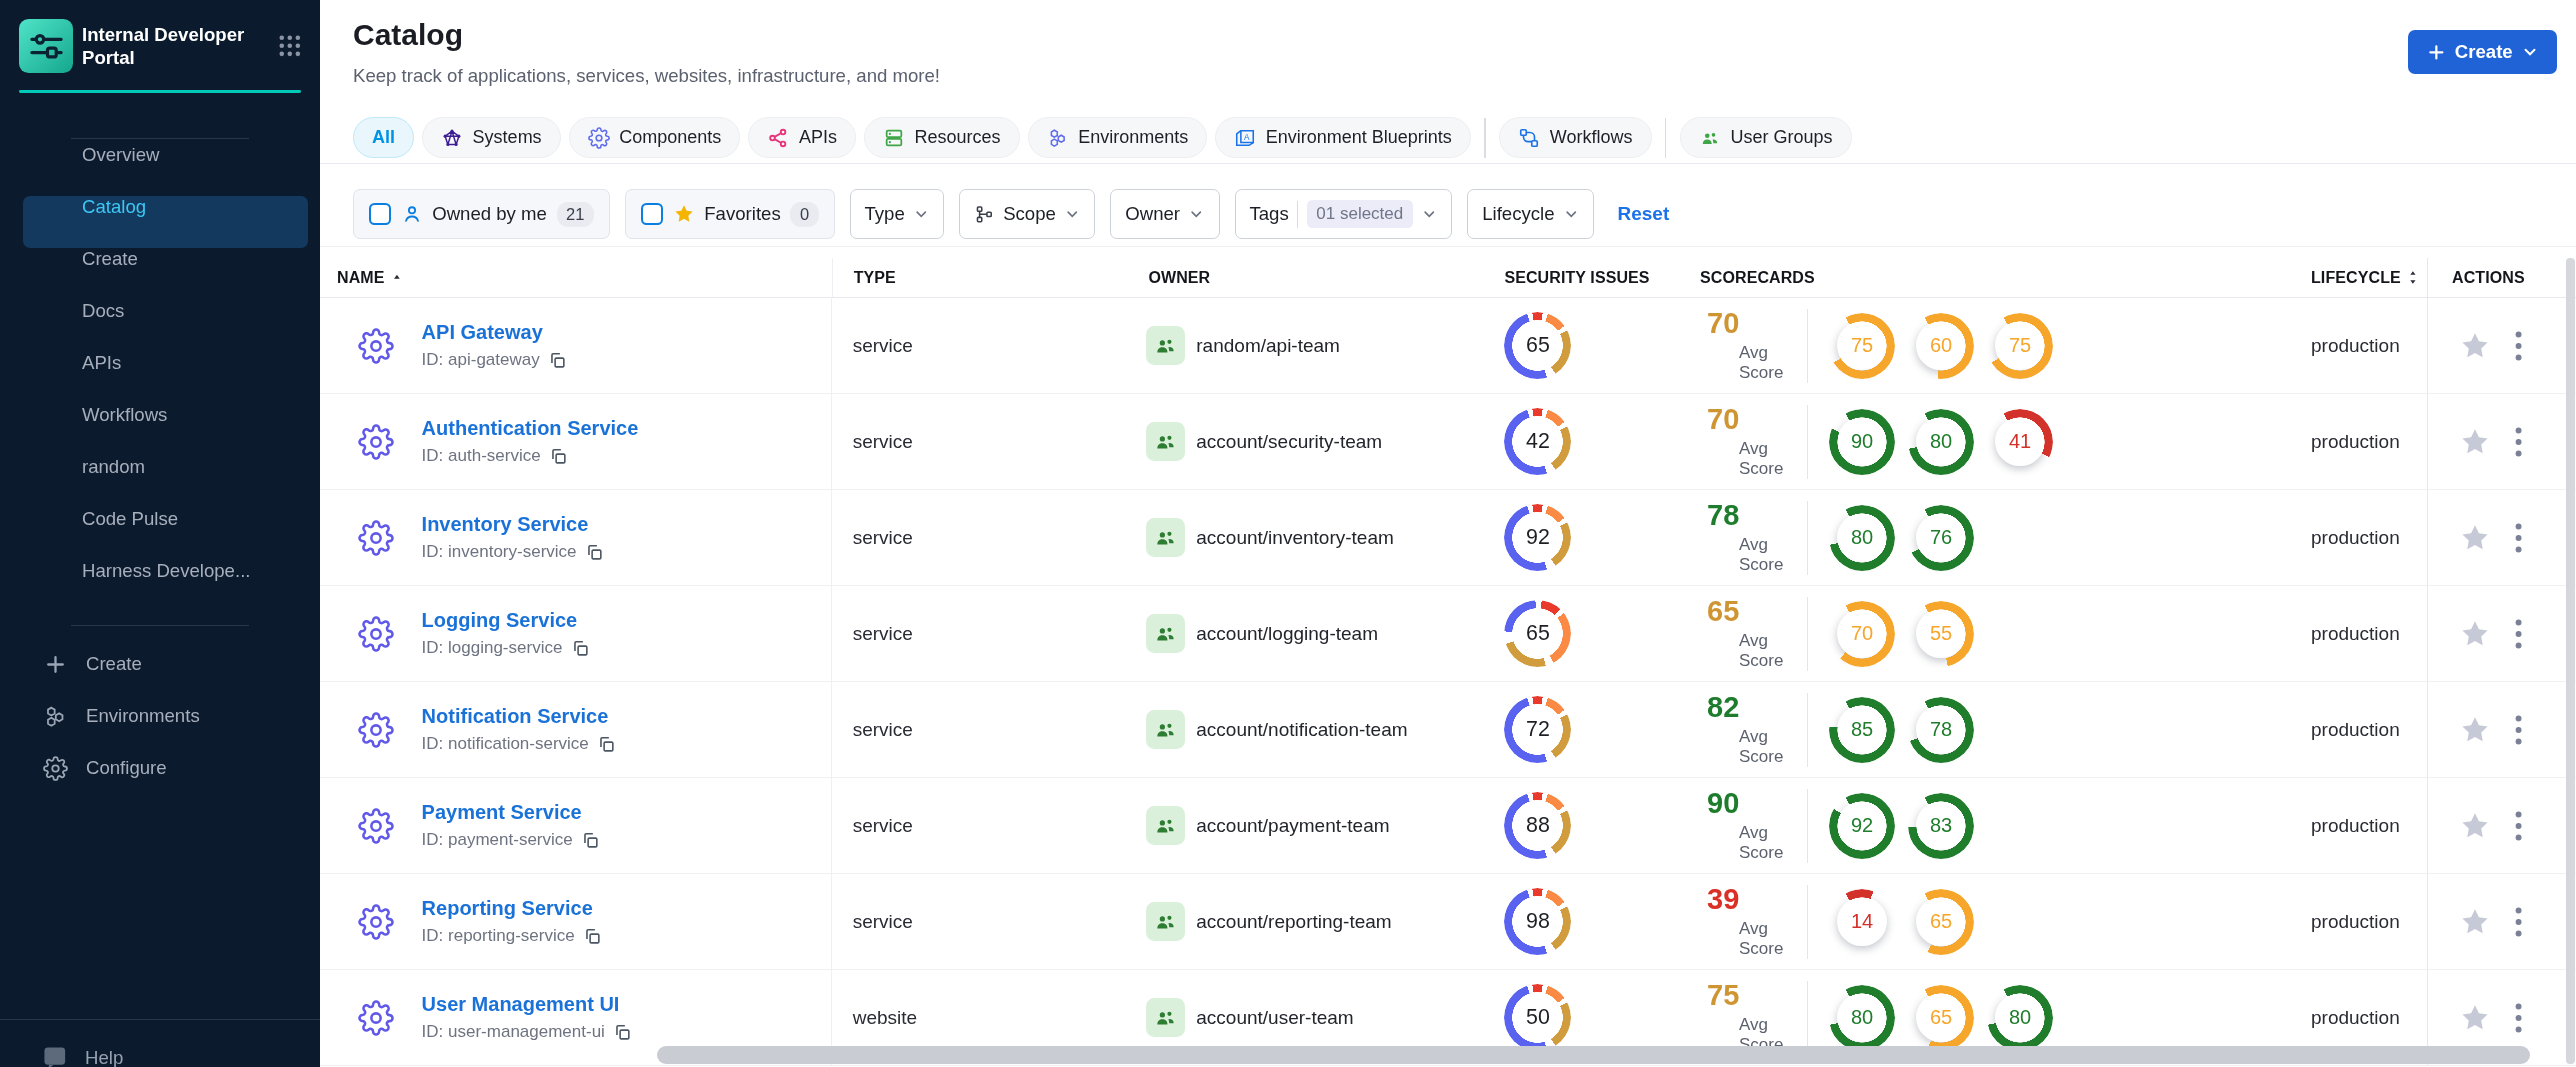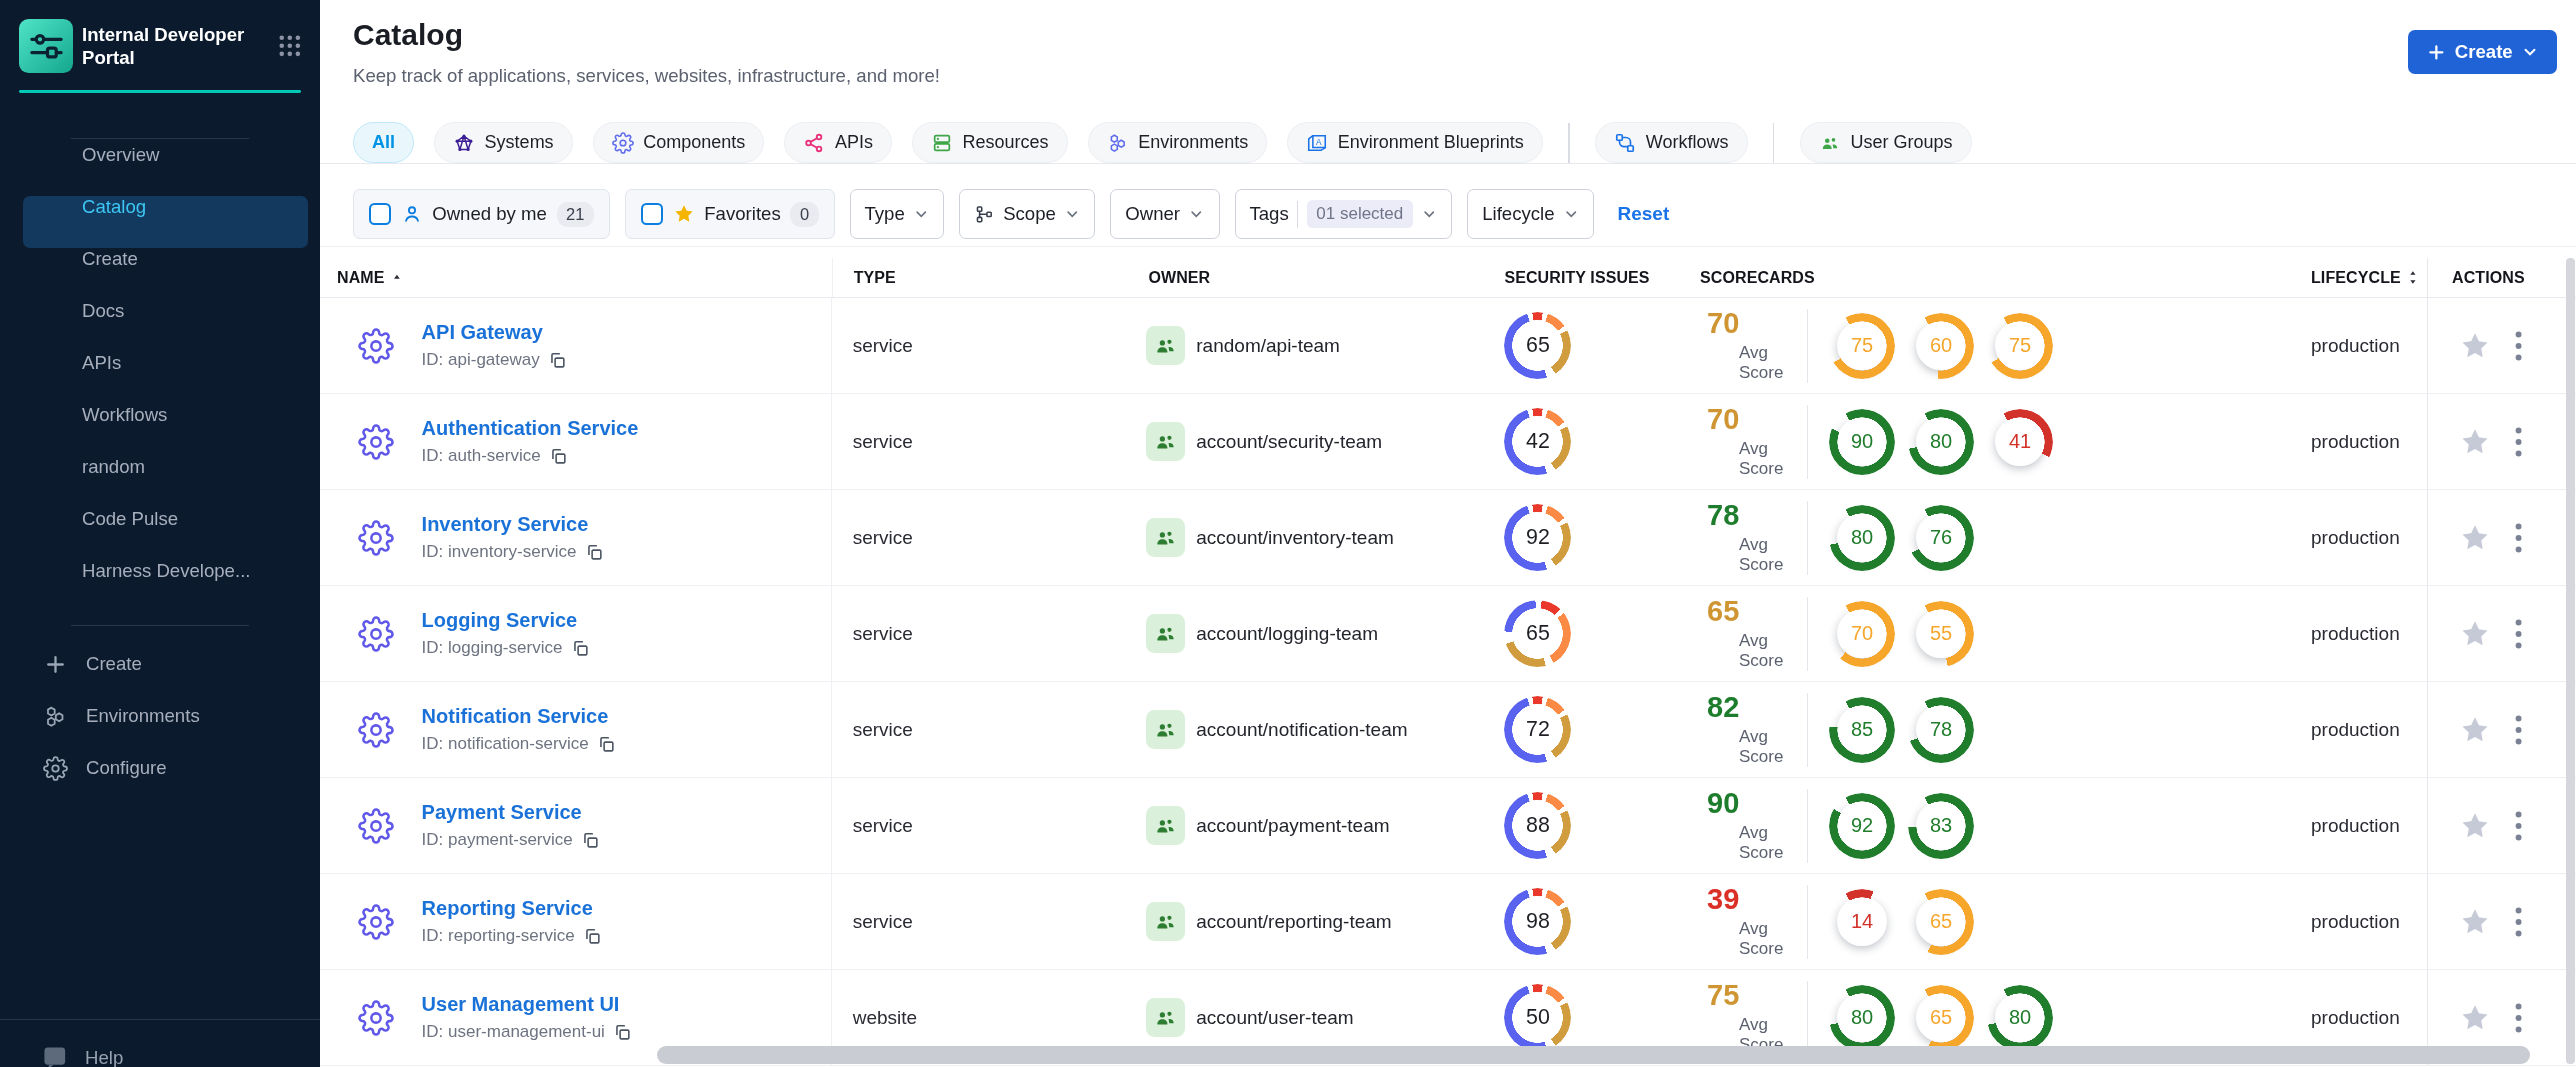--- a/index.html
+++ b/index.html
@@ -32,21 +32,21 @@
   
   #main { flex:1; position:relative; background:#fff; overflow:hidden; }
   .page-head { position:relative; height:112px; }
   .page-title { position:absolute; left:33px; top:18px; font-size:30px; font-weight:bold; color:#1b1d24; }
   .page-sub { position:absolute; left:33px; top:65px; font-size:18.6px; color:#5b616e; }
   .create-btn { position:absolute; right:19px; top:30px; height:44px; background:#2063d6; border:none; border-radius:6.9px; color:#fff; font-size:18.6px; font-weight:bold; display:flex; align-items:center; gap:8.3px; padding:0 18px; cursor:pointer; font-family:inherit; }
   .create-btn .c-ic { width:20.7px; height:20.7px; display:inline-flex; }
   .create-btn .c-ch { width:18px; height:18px; display:inline-flex; }
 
   
-  .tabbar { display:flex; align-items:flex-end; gap:20px; padding:0 0 0 33px; height:52px; border-bottom:1.4px solid #e7e9ee; }
+  .tabbar { display:flex; align-items:center; gap:8px; padding:0 0 0 33px; height:52px; border-bottom:1.4px solid #e7e9ee; }
   .tab-pill { height:41px; border-radius:22px; background:#f6f7f9; border:1.4px solid #eceef2; display:flex; align-items:center; gap:9.6px; padding:0 18px; font-size:18px; color:#1e2027; cursor:pointer; white-space:nowrap; }
   .tab-pill.active { background:#e9f7fd; border-color:#bfe8f9; color:#0092e4; font-weight:bold; }
   .tab-ic { width:22px; height:22px; display:inline-flex; }
   .tab-ic svg { width:100%; height:100%; }
   .tab-divider { width:1.4px; height:40px; background:#d9dce3; margin:0 5.5px; }
 
   
   .filterbar { display:flex; align-items:center; gap:15px; padding:18.6px 0 0 33px; height:83px; border-bottom:1.4px solid #eceef2; }
   .search-box { position:relative; width:413px; height:50px; }
   .search-box input { width:100%; height:100%; border:1.4px solid #cdd2da; border-radius:6.9px; padding:0 13.8px 0 45px; font-size:18.6px; color:#333; outline:none; font-family:inherit; }

